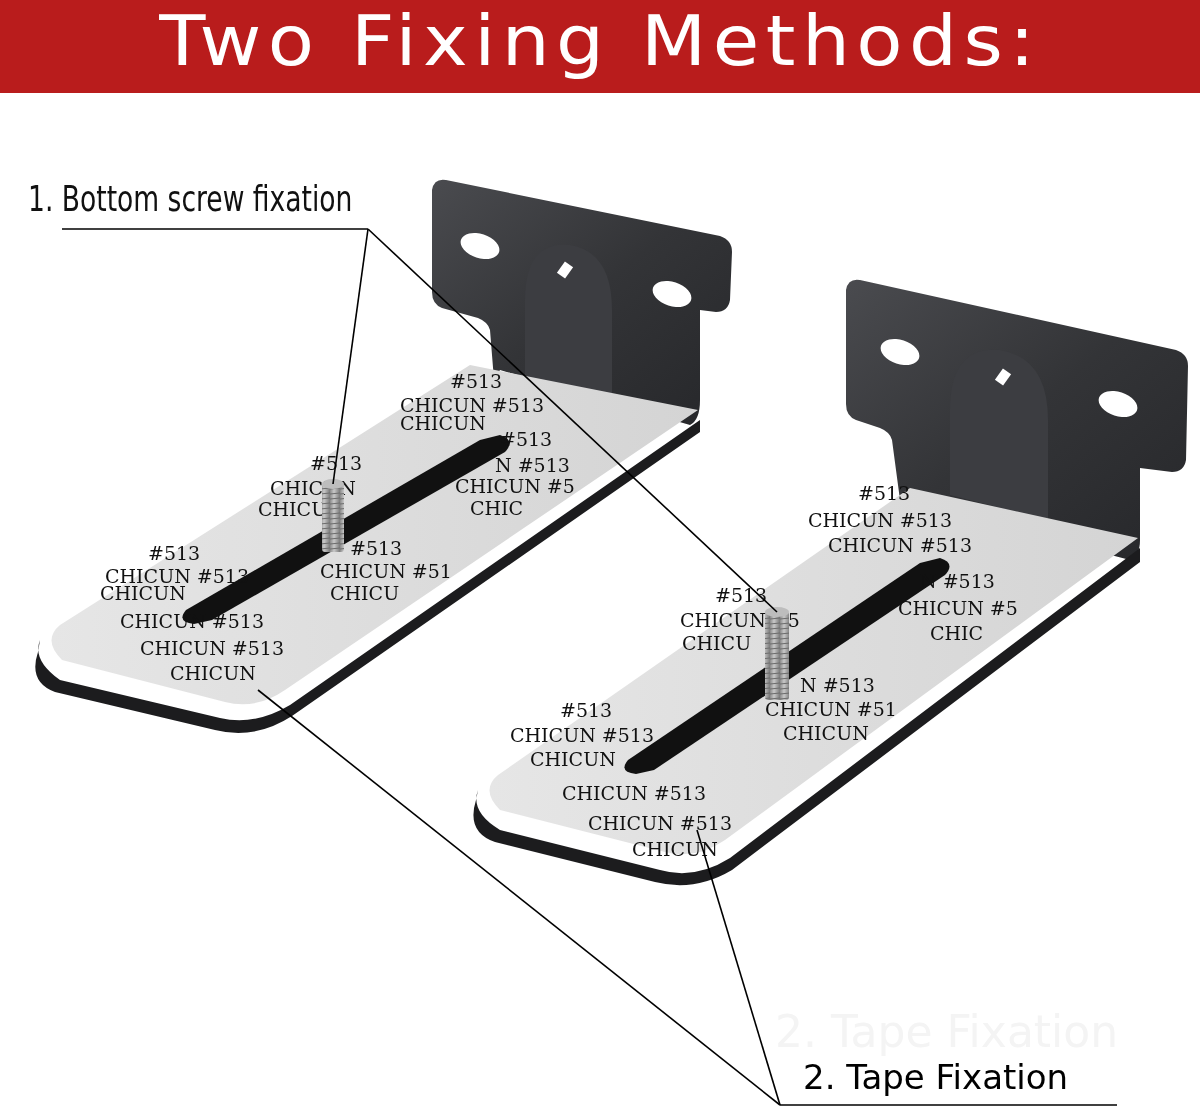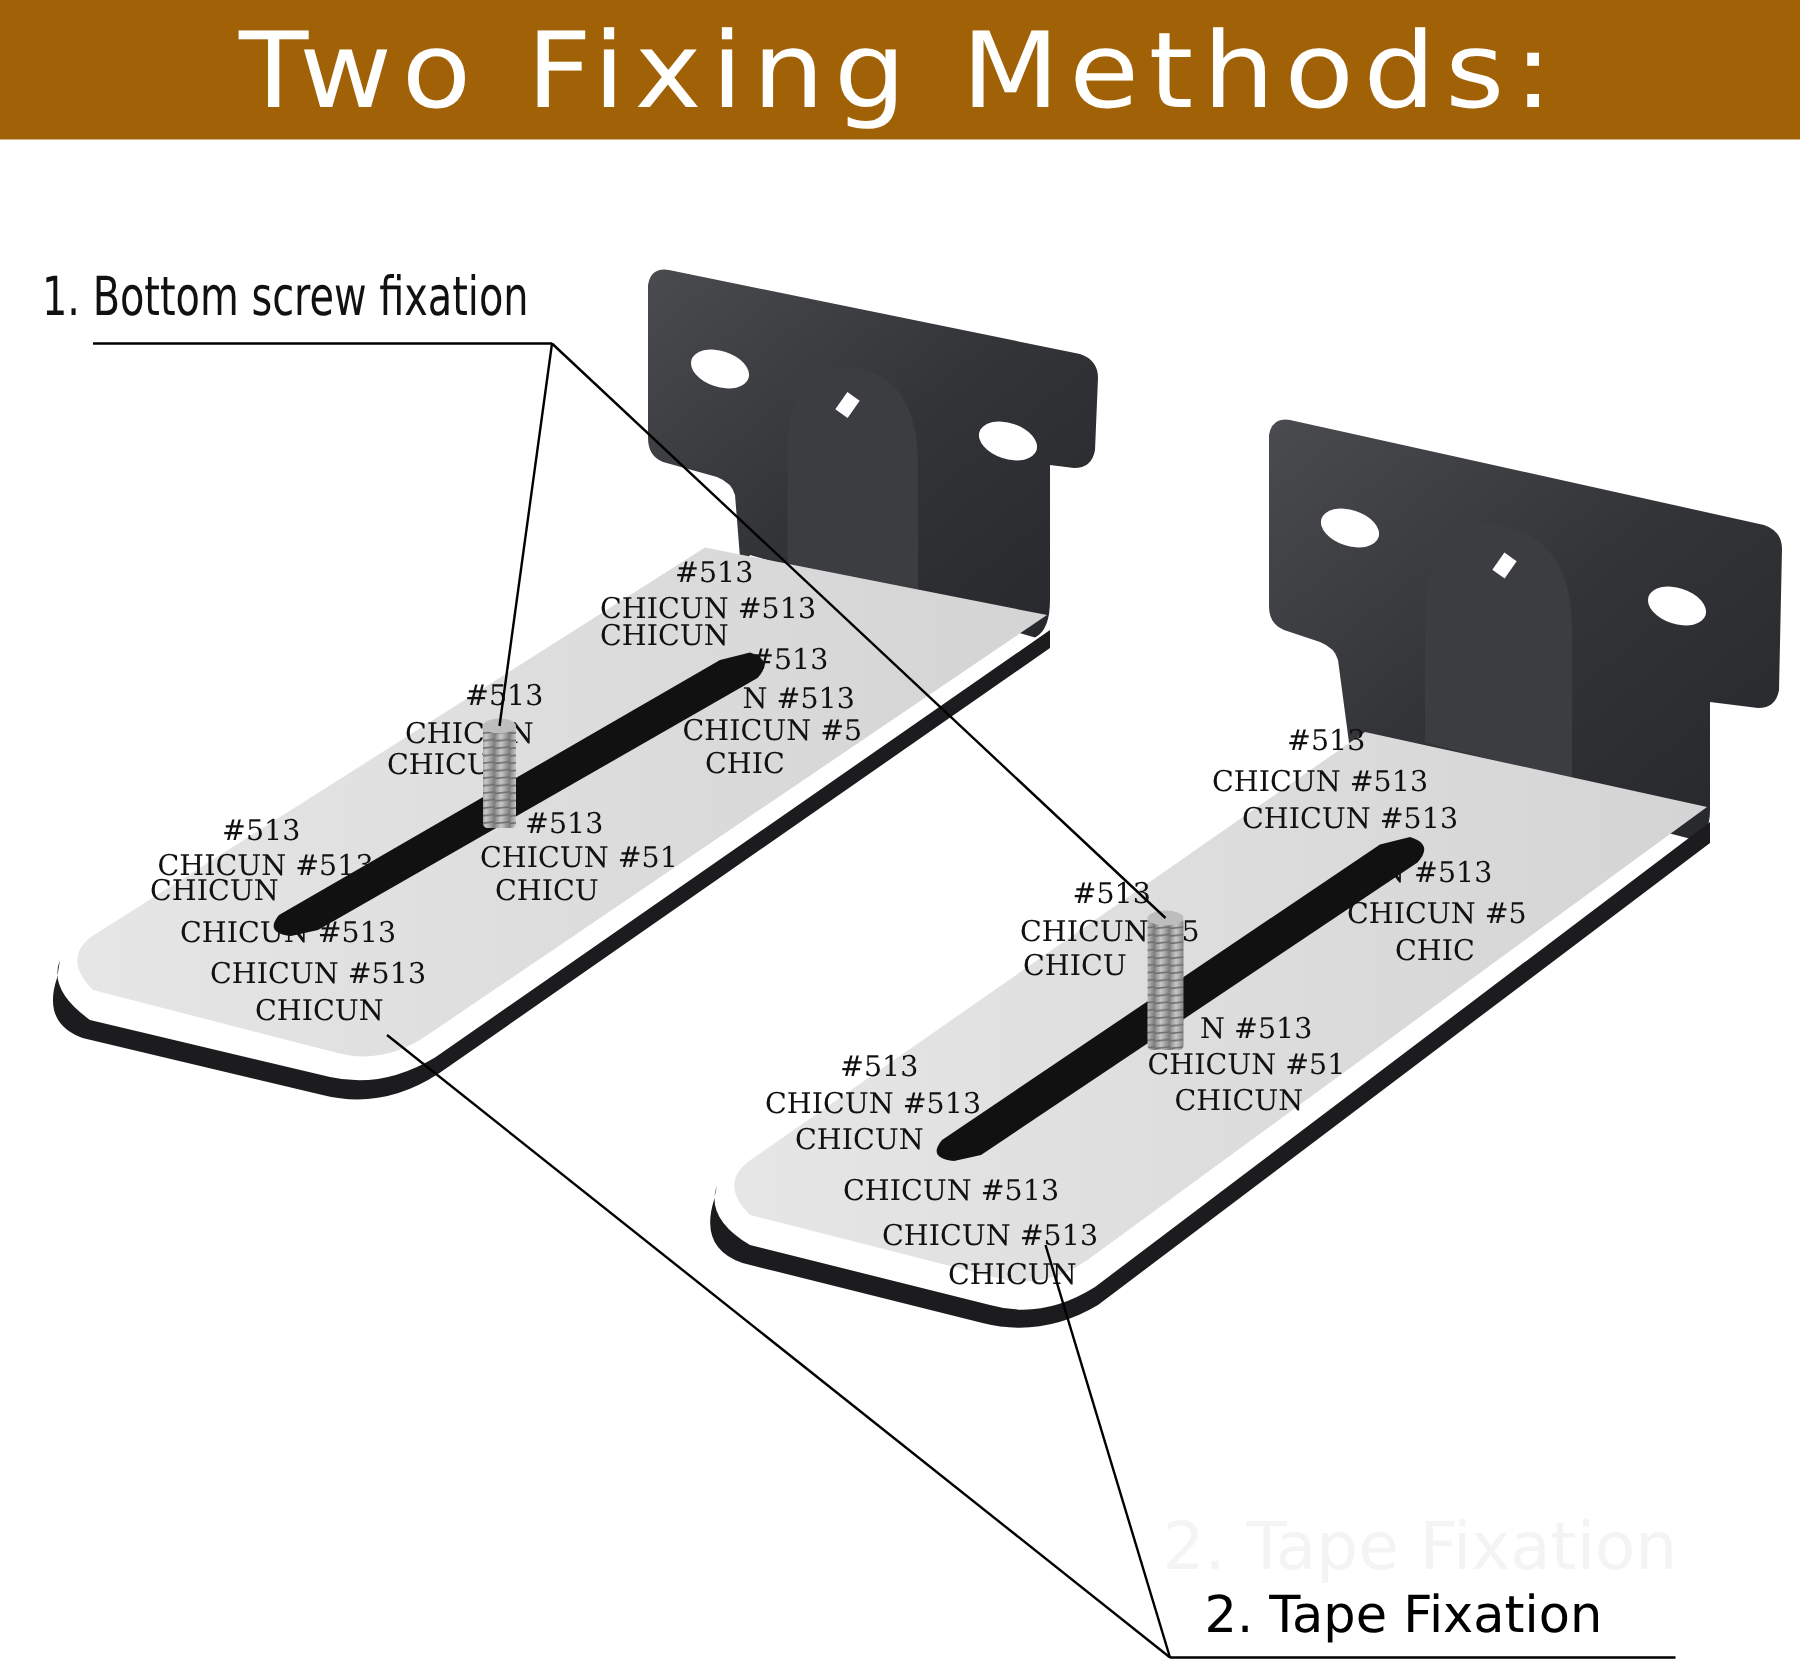--- a/index.html
+++ b/index.html
@@ -1,17 +1,17 @@
 <!DOCTYPE html>
 <html><head>
 <meta charset="utf-8">
 <style>
   html,body{margin:0;padding:0;background:#ffffff;}
   body{width:1200px;height:1111px;position:relative;overflow:hidden;font-family:"DejaVu Sans",sans-serif;}
-  .banner{position:absolute;left:0;top:0;width:1200px;height:93px;background:#a16207;display:flex;align-items:center;justify-content:center;}
+  .banner{position:absolute;left:0;top:0;width:1200px;height:93px;background:#b91c1c;display:flex;justify-content:center;}
   .banner-title{color:#fff;font-family:"DejaVu Sans",sans-serif;font-size:70px;letter-spacing:6px;font-weight:normal;transform:scaleX(1.08);white-space:nowrap;}
   .scene{position:absolute;left:0;top:0;width:1200px;height:1111px;}
   .label1{position:absolute;left:28px;top:178px;font-family:"DejaVu Sans Condensed","DejaVu Sans",sans-serif;font-size:36px;color:#111;transform:scaleX(0.82);transform-origin:left top;white-space:nowrap;}
   .label2{position:absolute;left:803px;top:1057px;font-family:"DejaVu Sans",sans-serif;font-size:34px;color:#000;white-space:nowrap;}
   .ghost{position:absolute;left:775px;top:1006px;font-family:"DejaVu Sans",sans-serif;font-size:44px;color:#f4f4f4;white-space:nowrap;}
 </style>
 </head>
 <body>
 
 <div class="banner">

